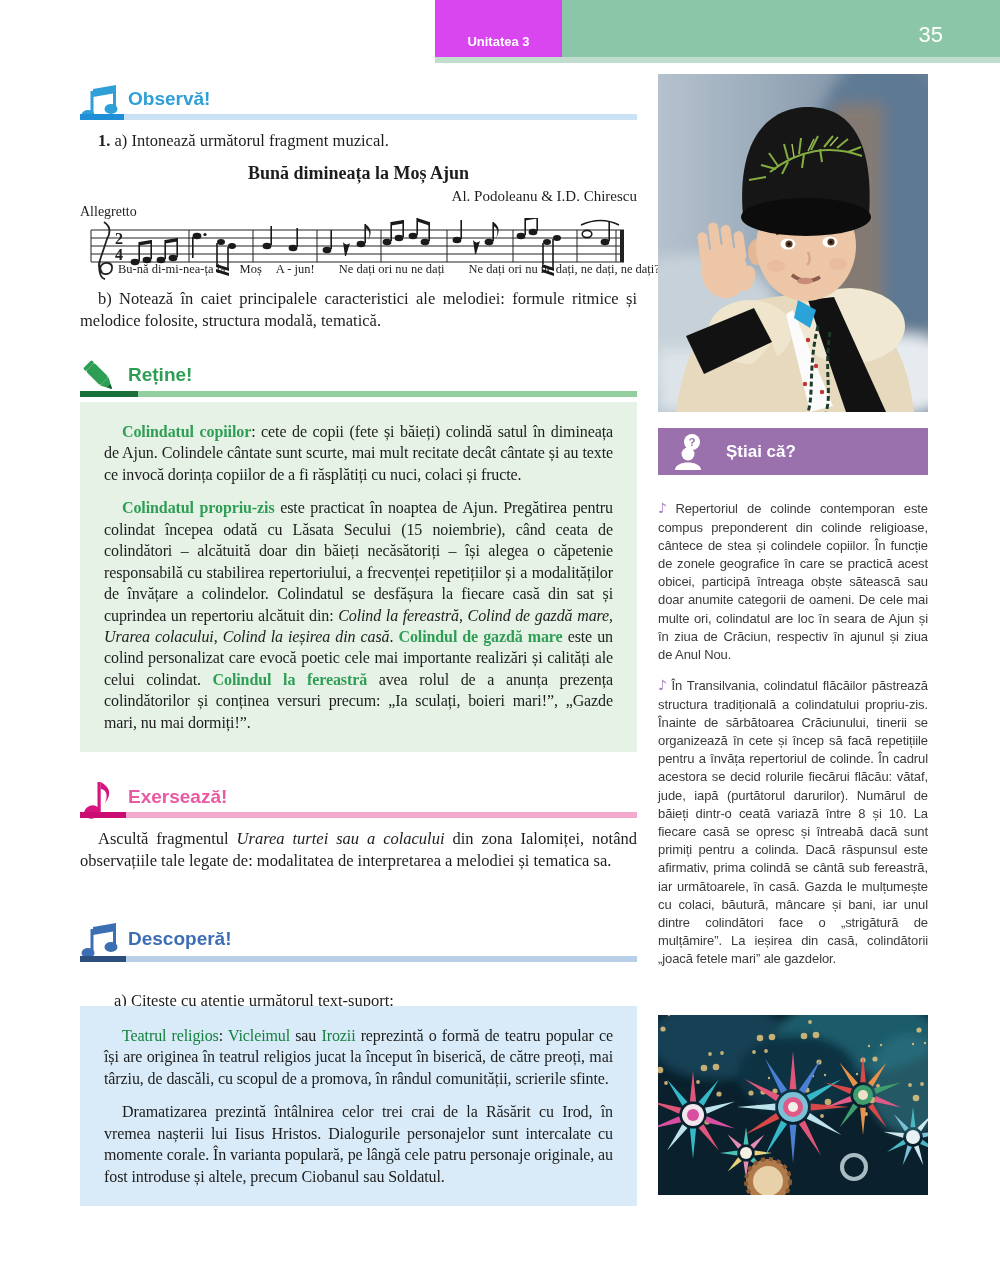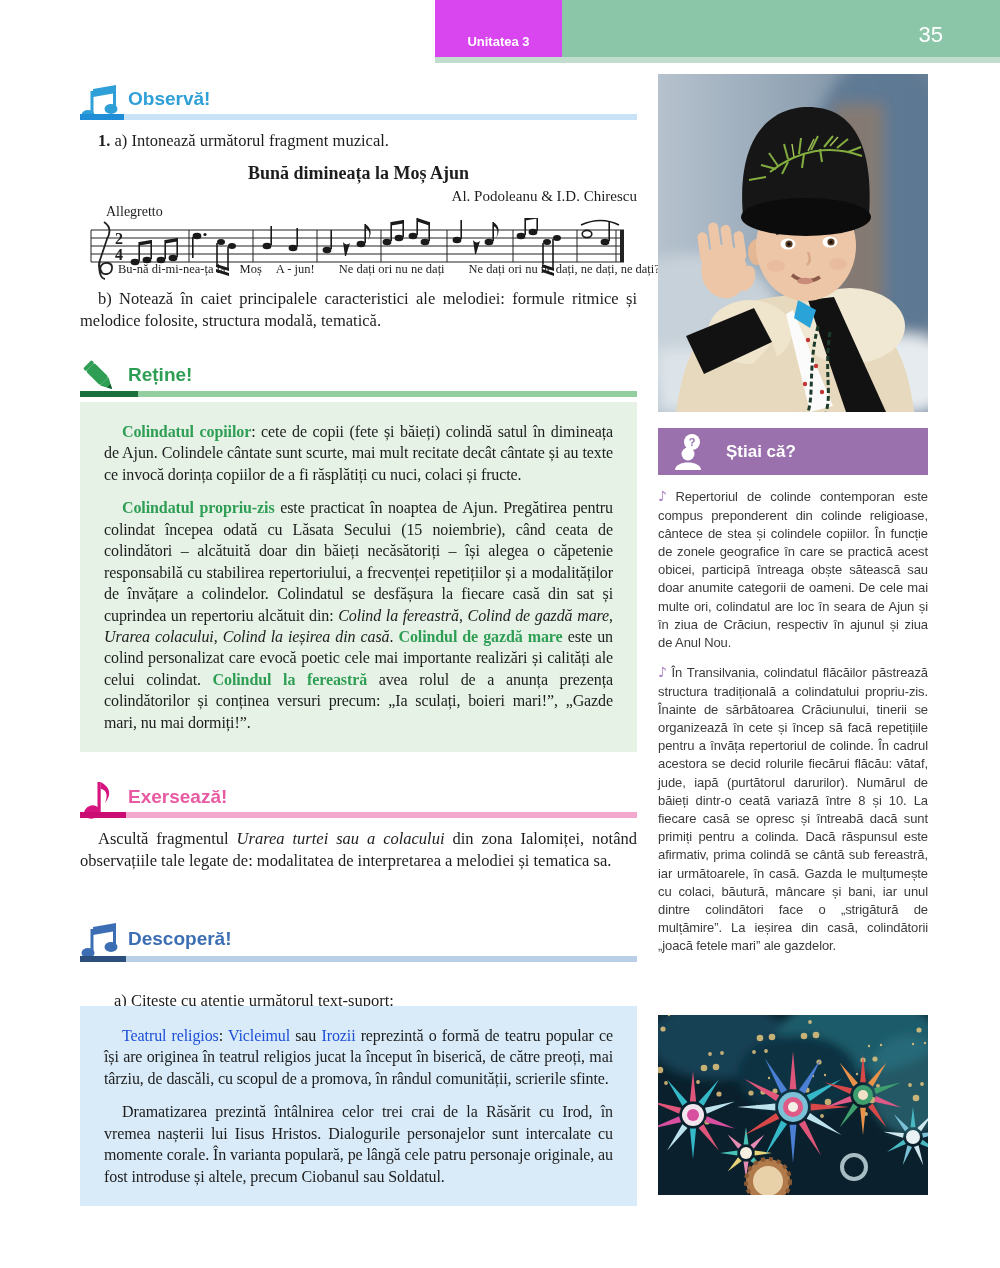--- a/index.html
+++ b/index.html
@@ -20,42 +20,42 @@
   .sec-title{font-family:"Liberation Sans",sans-serif;font-weight:bold;font-size:19px;}
   .rule{position:absolute;height:6px;}
   .rule i{position:absolute;left:0;top:0;height:100%;display:block;}
 
   
   .just{text-align:justify;}
   .main-p{font-size:16.5px;line-height:1.36;}
   .b{font-weight:bold;}
   .i{font-style:italic;}
   .g{color:#2f9e55;font-weight:bold;}
-  .bl{color:#1d4ed8;}
+  .bl{color:#15803d;}
 
   .greenbox{position:absolute;left:80px;top:402px;width:557px;background:#e6f2e6;
             box-sizing:border-box;padding:7px 12px;font-size:16px;line-height:1.34;letter-spacing:-0.1px;}
   .bluebox{position:absolute;left:80px;top:1006px;width:557px;background:#d9ebf8;
            box-sizing:border-box;padding:7px 12px;font-size:16px;line-height:1.34;letter-spacing:-0.1px;}
   .greenbox p,.bluebox p{margin:12px;text-indent:18px;text-align:justify;}
 
   
   .score-title{font-weight:bold;font-size:18px;text-align:center;}
   .composer{font-size:15px;text-align:right;}
   .tempo{font-size:14px;}
   .lyrics{display:flex;gap:14px;font-size:12.5px;white-space:nowrap;}
 
   
   .side-photo{position:absolute;left:658px;width:270px;overflow:hidden;}
   .purple-head{position:absolute;left:658px;top:428px;width:270px;height:47px;background:#9a70ad;
                display:flex;align-items:center;}
   .purple-head .ttl{font-family:"Liberation Sans",sans-serif;font-weight:bold;font-size:17px;color:#fff;margin-left:14px;}
   .side-text{position:absolute;left:658px;top:487px;width:270px;}
   .side-p{font-family:"Liberation Sans",sans-serif;font-size:13px;line-height:1.4;letter-spacing:-0.1px;
-          color:#3b3b3b;text-align:justify;margin:0 0 11px 0;}
+          color:#3b3b3b;text-align:justify;margin:12px 0 11px 0;}
   .note-bullet{color:#a87dc2;font-family:"DejaVu Sans",sans-serif;font-size:14px;margin-right:3px;}
 </style>
 </head>
 <body>
 
 <div class="page">
 
   <div class="topbar">
     <div class="unit-tab">
       <span>Unitatea 3</span>
@@ -73,21 +73,21 @@
   </svg>
   <div class="abs sec-title" style="left:128px;top:88px;color:#2f9fd8;">Observă!</div>
   <div class="rule" style="left:80px;top:114px;width:557px;background:#c9e2f5;">
     <i style="width:44px;background:#1f8ed6;"></i>
   </div>
 
   <p class="abs main-p" style="left:80px;top:130px;width:557px;margin:0;text-indent:18px;"><span class="b">1.</span><span> a) Intonează următorul fragment muzical.</span></p>
 
   <div class="abs composer" style="left:80px;top:188px;width:557px;">Al. Podoleanu &amp; I.D. Chirescu</div>
   <div class="abs score-title" style="left:80px;top:163px;width:557px;">Bună dimineața la Moș Ajun</div>
-  <div class="abs tempo" style="left:106px;top:204px;">Allegretto</div>
+  <div class="abs tempo" style="left:80px;top:204px;">Allegretto</div>
 
   <svg class="abs" style="left:85px;top:218px;" width="545" height="64" viewBox="0 0 545 64">
     <g stroke="#222" stroke-width="1">
       <line x1="6" y1="12" x2="539" y2="12"></line>
         <line x1="6" y1="20" x2="539" y2="20"></line>
       <line x1="6" y1="28" x2="539" y2="28"></line>
         <line x1="6" y1="36" x2="539" y2="36"></line>
       <line x1="6" y1="44" x2="539" y2="44"></line>
       <line x1="6" y1="12" x2="6" y2="44"></line>
       <line x1="104" y1="12" x2="104" y2="44"></line>

